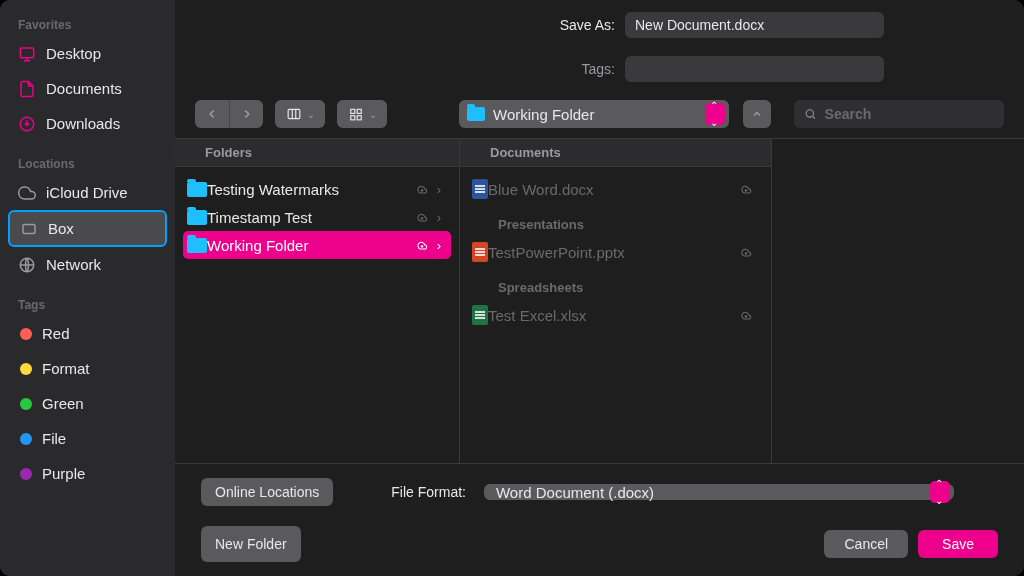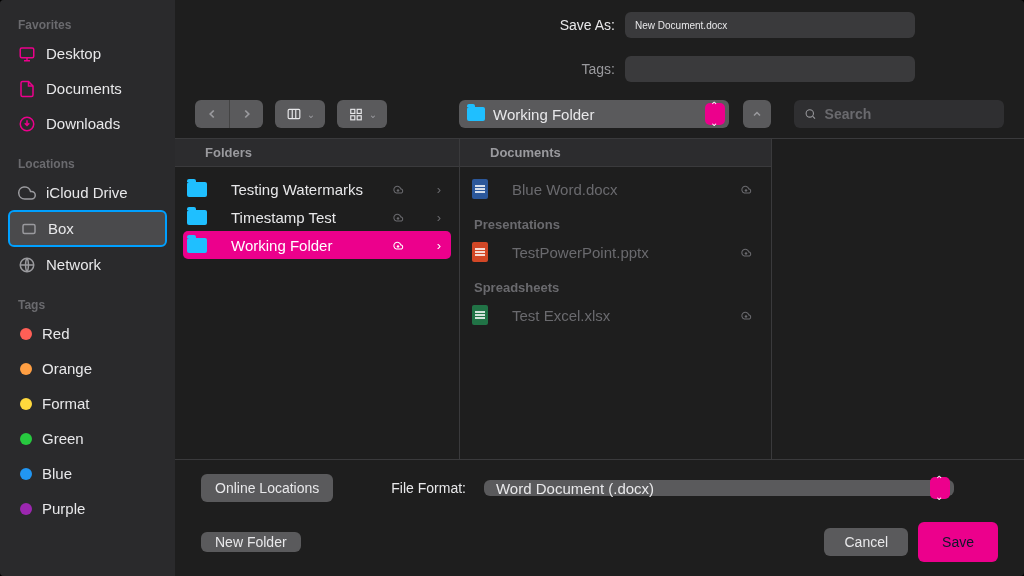--- a/index.html
+++ b/index.html
@@ -22,42 +22,42 @@
     --orange: #ff9f43;
     --yellow: #ffd93d;
     --green: #27c93f;
     --blue: #2196f3;
     --purple: #9c27b0;
   }
   * { box-sizing: border-box; font-family: -apple-system, "Helvetica Neue", Arial, sans-serif; }
   html, body { margin: 0; padding: 0; width: 1024px; height: 576px; overflow: hidden; background: #000; }
   .window {
     width: 1024px; height: 576px; background: var(--bg); display: flex; color: var(--text);
-    font-size: 14px; border-radius: 4px; overflow: hidden;
+    font-size: 14px; border-radius: 10px; overflow: hidden;
   }
 
   
   .sidebar { width: 175px; background: var(--bg-toolbar); padding: 10px 0 0 0; overflow: hidden; }
   .side-section { margin-bottom: 8px; }
   .side-heading { color: var(--text-dimmer); font-size: 12px; font-weight: 600; padding: 8px 18px 4px; }
   .side-item { display: flex; align-items: center; gap: 10px; padding: 4px 10px 4px 18px; cursor: default; height: 35px; }
   .side-item.selected { background: #4a4a4c; border: 2px solid var(--highlight-border); border-radius: 6px; margin: 0 8px; padding-left: 10px; height: 37px; }
   .side-item .label { color: var(--text); font-size: 15px; }
   .side-icon { width: 18px; height: 18px; display: inline-flex; align-items: center; justify-content: center; flex-shrink: 0; }
   .side-icon svg { width: 18px; height: 18px; }
   .tag-dot { width: 12px; height: 12px; border-radius: 50%; flex-shrink: 0; margin-left: 2px; }
 
   
   .main { flex: 1; display: flex; flex-direction: column; }
 
   
   .save-row { display: flex; align-items: center; padding: 12px 20px 6px 0; gap: 10px; }
   .save-row .lbl { width: 440px; text-align: right; color: var(--text); font-size: 14px; }
   .save-row .lbl.tags { color: var(--text-dim); }
-  .text-input { background: var(--bg-input); border: none; border-radius: 6px; height: 26px; width: 290px; color: var(--text); padding: 0 10px; font-size: 10px; }
+  .text-input { background: var(--bg-input); border: none; border-radius: 6px; height: 26px; width: 259px; color: var(--text); padding: 0 10px; font-size: 14px; }
 
   
   .toolbar { display: flex; align-items: center; padding: 12px 20px 10px 20px; gap: 12px; }
   .tb-group { display: flex; gap: 0; }
   .tb-btn { background: var(--bg-button); border: none; height: 28px; width: 34px; display: flex; align-items: center; justify-content: center; color: var(--text-dim); }
   .tb-btn.first { border-radius: 6px 0 0 6px; }
   .tb-btn.last { border-radius: 0 6px 6px 0; border-left: 1px solid #444; }
   .tb-btn.single { border-radius: 6px; }
   .tb-btn.wide { width: 50px; }
   .tb-btn svg { width: 14px; height: 14px; }
@@ -77,51 +77,51 @@
   
   .browser { flex: 1; display: flex; border-top: 1px solid var(--divider); border-bottom: 1px solid var(--divider); min-height: 0; }
   .column { display: flex; flex-direction: column; }
   .col-a { width: 285px; border-right: 1px solid var(--divider); }
   .col-b { width: 312px; border-right: 1px solid var(--divider); }
   .col-c { flex: 1; }
   .col-head { background: #2c2c2e; padding: 6px 30px; color: var(--text-dim); font-size: 13px; font-weight: 600; border-bottom: 1px solid var(--divider); }
   .col-b .col-head, .col-c .col-head { visibility: visible; }
   .col-c .col-head { opacity: 0; }
   .col-body { flex: 1; padding: 8px 8px; }
-  .row { display: flex; align-items: center; gap: 24px; height: 28px; padding: 0 6px 0 4px; border-radius: 5px; }
+  .row { display: flex; align-items: center; gap: 0; height: 28px; padding: 0 6px 0 4px; border-radius: 5px; }
   .row.selected { background: var(--accent); }
   .row.selected .rlabel { color: #fff; }
   .row.selected .chev { color: #fff; }
   .row.selected .cloud svg { stroke: #fff; }
   .folder-ico { width: 20px; height: 15px; background: #1fbfff; border-radius: 2px; position: relative; flex-shrink: 0; }
   .folder-ico::before { content: ""; position: absolute; top: -3px; left: 0; width: 9px; height: 3px; background: #1fbfff; border-radius: 2px 2px 0 0; }
   .file-ico { width: 16px; height: 20px; border-radius: 2px; flex-shrink: 0; position: relative; }
   .file-ico.word { background: #2b579a; }
   .file-ico.ppt { background: #d24726; }
   .file-ico.excel { background: #217346; }
   .file-ico::after { content: ""; position: absolute; left: 3px; right: 3px; top: 6px; height: 2px; background: rgba(255,255,255,0.8); box-shadow: 0 3px 0 rgba(255,255,255,0.8), 0 6px 0 rgba(255,255,255,0.8); }
   .rlabel { flex: 1; color: var(--text); font-size: 15px; white-space: nowrap; overflow: hidden; text-overflow: ellipsis; }
   .rlabel.dim { color: var(--text-dimmer); }
   .cloud { width: 22px; display: flex; justify-content: center; }
   .cloud svg { width: 20px; height: 14px; stroke: var(--text-dimmer); fill: none; stroke-width: 1.8; }
   .chev { color: var(--text-dimmer); font-size: 13px; width: 12px; text-align: center; }
-  .subhead { color: var(--text-dimmer); font-size: 13px; font-weight: 600; padding: 14px 6px 6px; }
+  .subhead { color: var(--text-dimmer); font-size: 13px; font-weight: 600; padding: 14px 6px 6px; margin-left: 24px; }
 
   
   .bottom { padding: 14px 26px; display: flex; flex-direction: column; gap: 20px; }
   .format-row { display: flex; align-items: center; gap: 18px; }
   .online-btn { background: var(--bg-button); border: none; border-radius: 6px; height: 28px; padding: 0 14px; color: var(--text); font-size: 14px; }
   .format-label { color: var(--text); font-size: 14px; margin-left: 40px; text-align: center; }
   .format-select { flex: 1; display: flex; align-items: center; background: var(--bg-button); border-radius: 6px; height: 16px; padding: 0 4px 0 12px; gap: 8px; max-width: 470px; }
   .format-select .txt { flex: 1; color: var(--text); font-size: 15px; }
   .action-row { display: flex; align-items: center; gap: 10px; }
-  .newfolder-btn { background: var(--bg-button); border: none; border-radius: 6px; height: 20px; padding: 0 14px; color: var(--text); font-size: 14px; }
+  .newfolder-btn { background: var(--bg-button); border: none; border-radius: 6px; height: 36px; padding: 0 14px; color: var(--text); font-size: 14px; }
   .spacer { flex: 1; }
   .cancel-btn { background: var(--bg-button); border: none; border-radius: 6px; height: 28px; padding: 0 20px; color: var(--text); font-size: 14px; }
-  .save-btn { background: var(--accent); border: none; border-radius: 6px; height: 40px; padding: 0 24px; color: #0f172a; font-size: 14px; font-weight: 500; }
+  .save-btn { background: var(--accent); border: none; border-radius: 6px; height: 28px; padding: 0 24px; color: #ffffff; font-size: 14px; font-weight: 500; }
 </style>
 </head>
 <body>
 
 <div class="window">
 
   <div class="sidebar">
 
     <div class="side-section">
       <div class="side-heading">Favorites</div>
@@ -190,34 +190,30 @@
       </div>
     </div>
 
     <div class="side-section">
       <div class="side-heading">Tags</div>
       <div class="side-item">
         <span class="tag-dot" style="background:#ff5f56"></span>
         <span class="label">Red</span>
       </div>
       <div class="side-item">
-        <span class="tag-dot" style="background:#ff9f43"></span>
-        <span class="label">Orange</span>
-      </div>
-      <div class="side-item">
         <span class="tag-dot" style="background:#ffd93d"></span>
         <span class="label">Format</span>
       </div>
       <div class="side-item">
         <span class="tag-dot" style="background:#27c93f"></span>
         <span class="label">Green</span>
       </div>
       <div class="side-item">
         <span class="tag-dot" style="background:#2196f3"></span>
-        <span class="label">Blue</span>
+        <span class="label">File</span>
       </div>
       <div class="side-item">
         <span class="tag-dot" style="background:#9c27b0"></span>
         <span class="label">Purple</span>
       </div>
     </div>
 
   </div>
 
   <div class="main">

